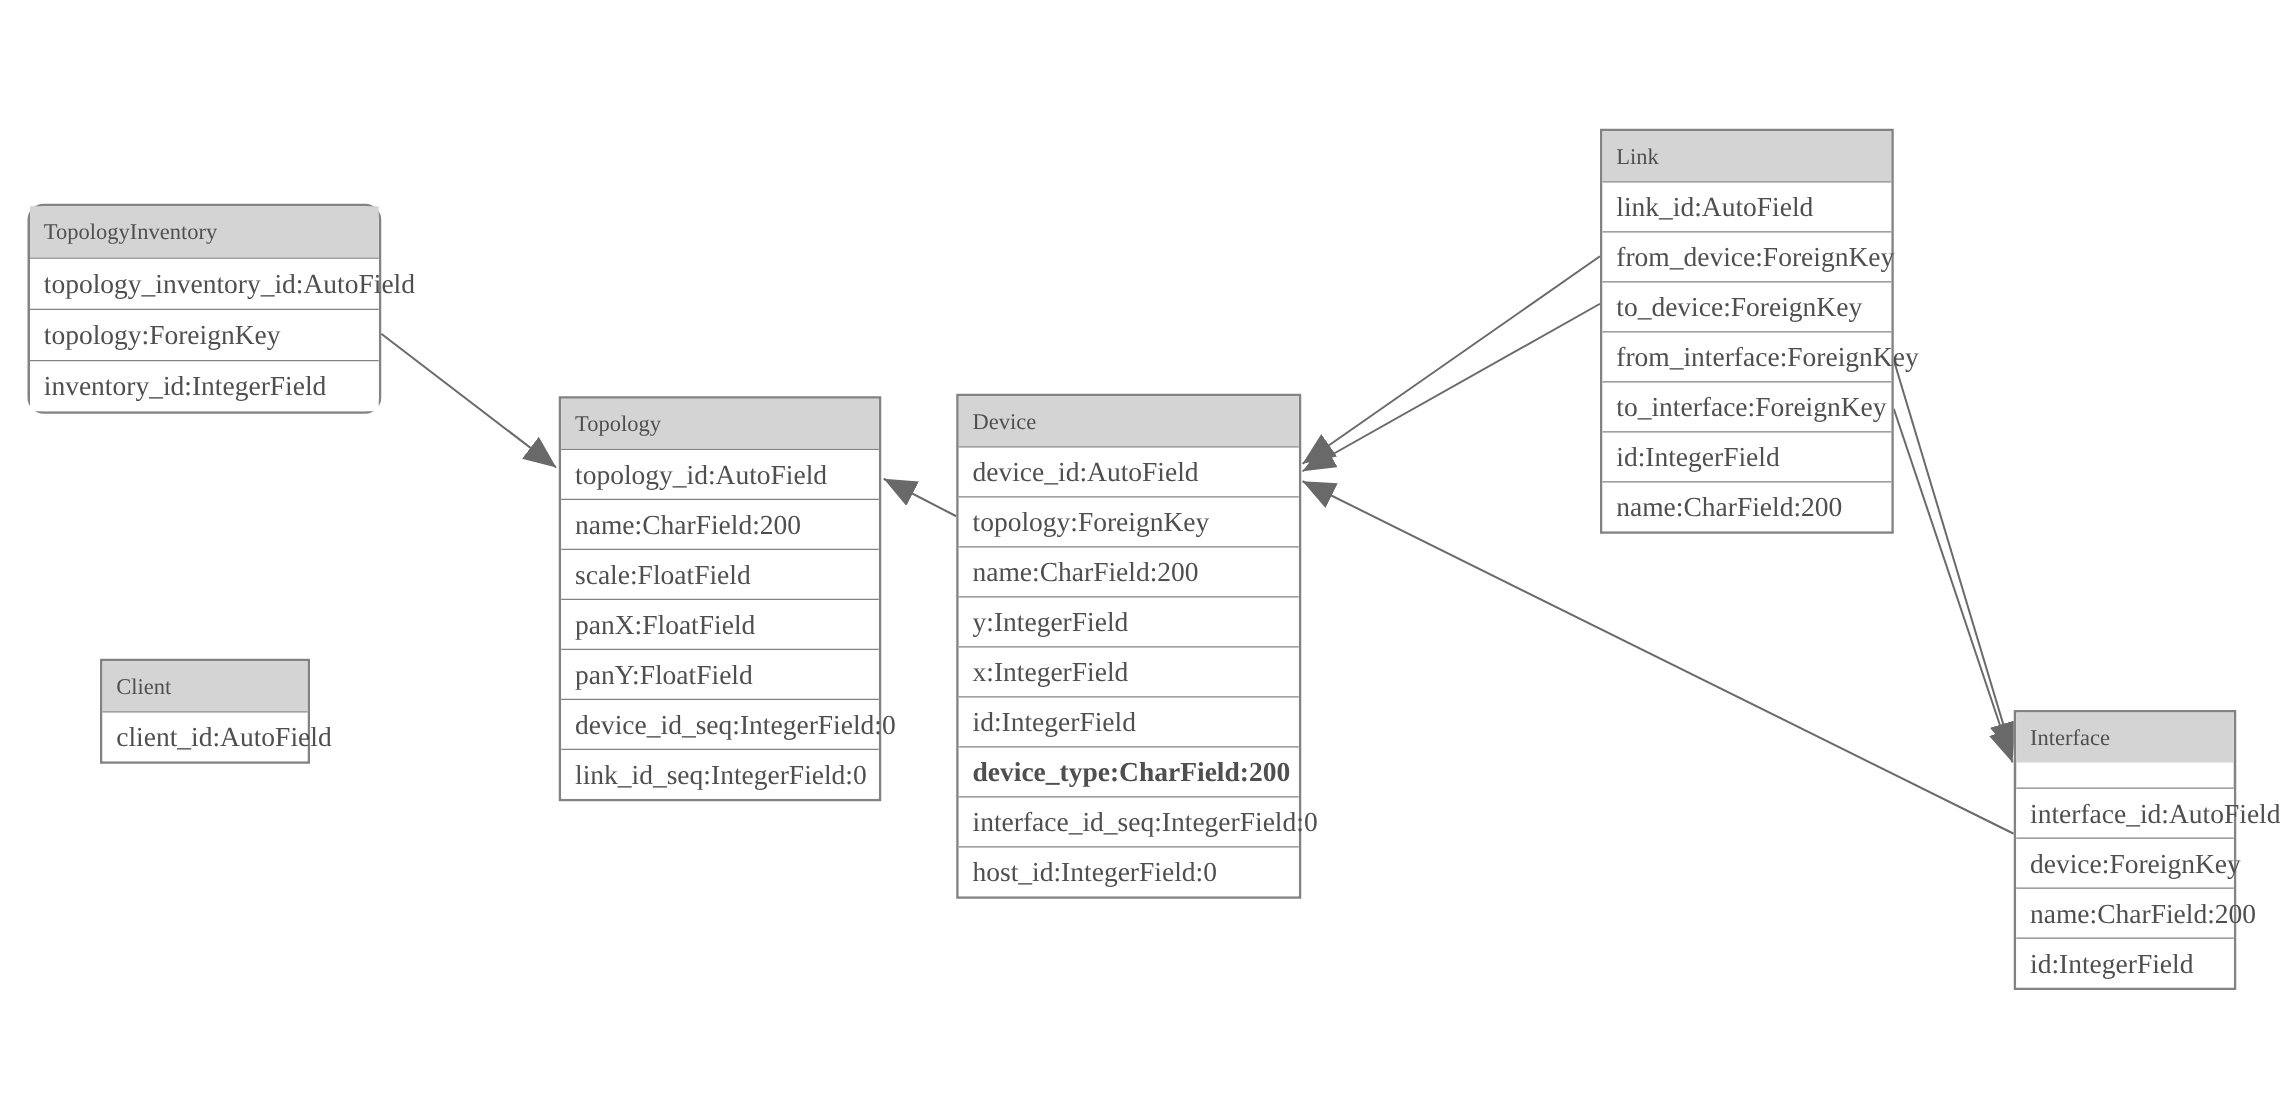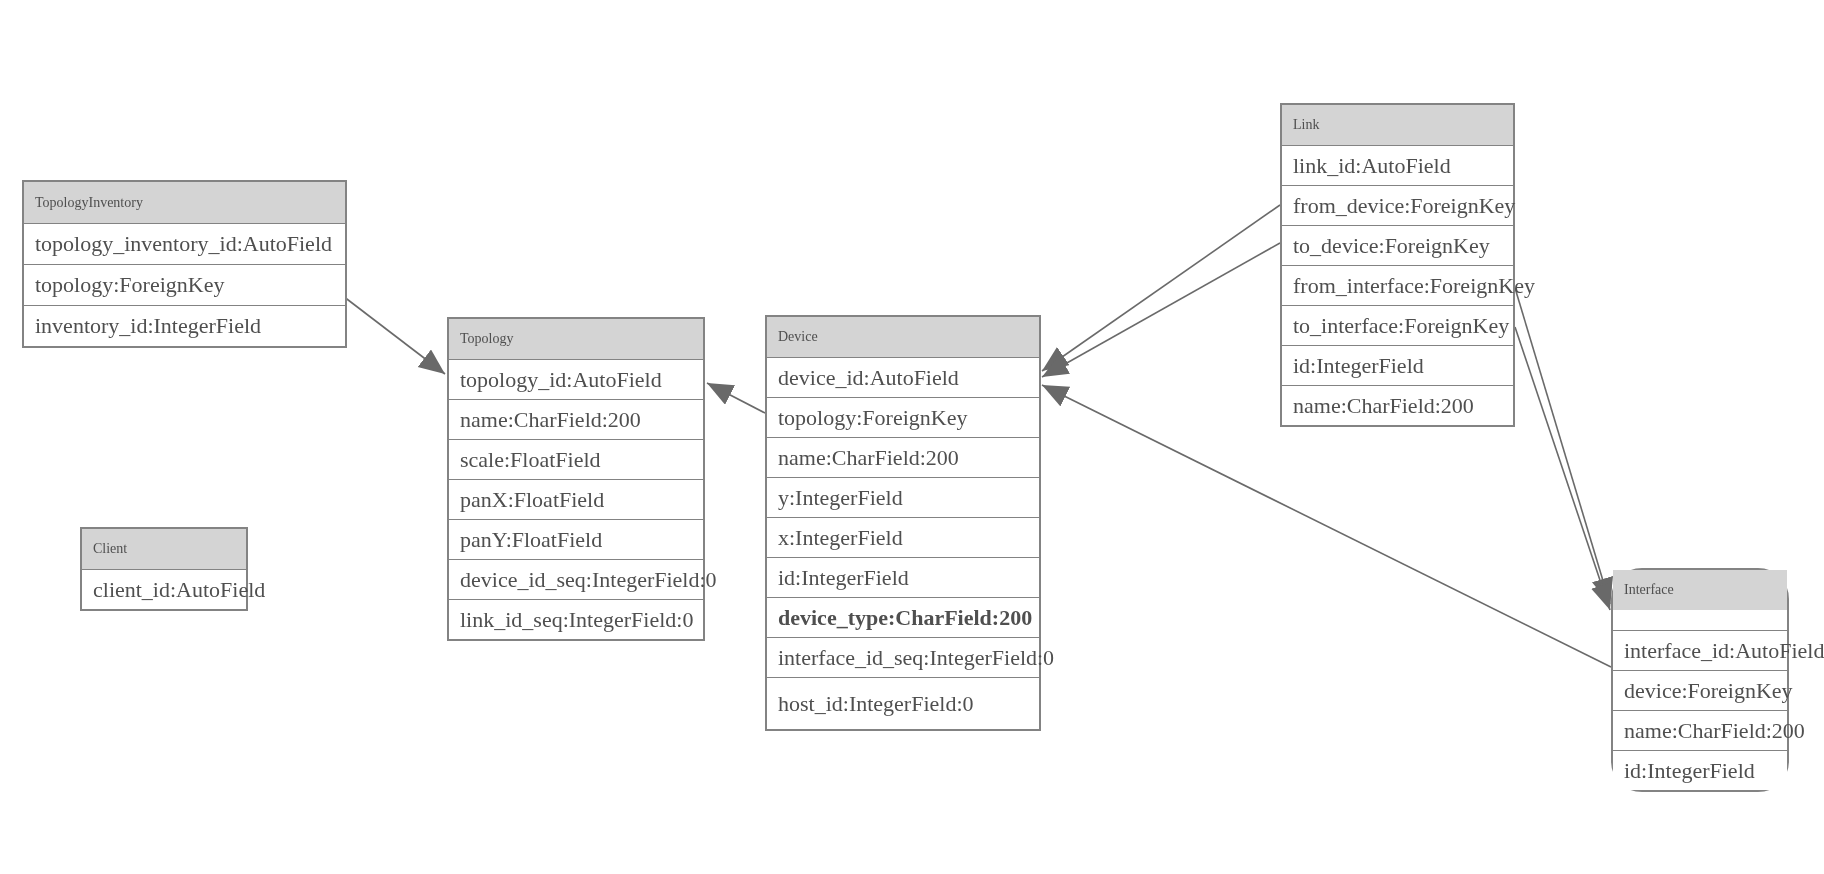--- a/index.html
+++ b/index.html
@@ -34,21 +34,21 @@
     background: var(--row-fill, #ffffff);
     border: 2px solid var(--border, #838383);
   }
   .entity-header {
     box-sizing: border-box;
     display: flex;
     align-items: center;
     padding: 0 11px;
     background: var(--header-fill, #d4d4d4);
     color: var(--text, #4f4f4f);
-    font-size: 14px;
+    font-size: 18px;
     white-space: nowrap;
   }
   .entity-row {
     box-sizing: border-box;
     display: flex;
     align-items: center;
     padding: 0 11px;
     border-top: 1.5px solid var(--border, #838383);
     background: var(--row-fill, #ffffff);
     color: var(--text, #4f4f4f);
@@ -68,21 +68,21 @@
     </defs>
   <line class="conn" x1="305" y1="267" x2="445" y2="374" stroke="#6a6a6a" stroke-width="1.6" marker-end="url(#arrowhead)"></line>
       <line class="conn" x1="765" y1="413" x2="707" y2="383" stroke="#6a6a6a" stroke-width="1.6" marker-end="url(#arrowhead)"></line>
       <line class="conn" x1="1280" y1="205" x2="1042" y2="371" stroke="#6a6a6a" stroke-width="1.6" marker-end="url(#arrowhead)"></line>
       <line class="conn" x1="1280" y1="243" x2="1042" y2="377" stroke="#6a6a6a" stroke-width="1.6" marker-end="url(#arrowhead)"></line>
       <line class="conn" x1="1515" y1="288" x2="1610" y2="604" stroke="#6a6a6a" stroke-width="1.6" marker-end="url(#arrowhead)"></line>
       <line class="conn" x1="1515" y1="327" x2="1610" y2="610" stroke="#6a6a6a" stroke-width="1.6" marker-end="url(#arrowhead)"></line>
       <line class="conn" x1="1611" y1="667" x2="1042" y2="385" stroke="#6a6a6a" stroke-width="1.6" marker-end="url(#arrowhead)"></line>
     </svg>
   <div id="entity-layer">
-      <div class="entity" style="left: 22px; top: 180px; width: 325px;">
+      <div class="entity" style="left: 22px; top: 163px; width: 283px; border-radius: 13px;">
         <div class="entity-header" style="height: 41px;">TopologyInventory</div>
         <div class="entity-row" style="height: 41px;">topology_inventory_id:AutoField</div>
         <div class="entity-row" style="height: 41px;">topology:ForeignKey</div>
         <div class="entity-row" style="height: 41px;">inventory_id:IntegerField</div>
       </div>
       <div class="entity" style="left: 447px; top: 317px; width: 258px;">
         <div class="entity-header" style="height: 40px;">Topology</div>
         <div class="entity-row" style="height: 40px;">topology_id:AutoField</div>
         <div class="entity-row" style="height: 40px;">name:CharField:200</div>
         <div class="entity-row" style="height: 40px;">scale:FloatField</div>
@@ -98,33 +98,33 @@
       <div class="entity" style="left: 765px; top: 315px; width: 276px;">
         <div class="entity-header" style="height: 40px;">Device</div>
         <div class="entity-row" style="height: 40px;">device_id:AutoField</div>
         <div class="entity-row" style="height: 40px;">topology:ForeignKey</div>
         <div class="entity-row" style="height: 40px;">name:CharField:200</div>
         <div class="entity-row" style="height: 40px;">y:IntegerField</div>
         <div class="entity-row" style="height: 40px;">x:IntegerField</div>
         <div class="entity-row" style="height: 40px;">id:IntegerField</div>
         <div class="entity-row" style="height: 40px; font-weight: bold;">device_type:CharField:200</div>
         <div class="entity-row" style="height: 40px;">interface_id_seq:IntegerField:0</div>
-        <div class="entity-row" style="height: 52px;">host_id:IntegerField:0</div>
+        <div class="entity-row" style="height: 40px;">host_id:IntegerField:0</div>
       </div>
       <div class="entity" style="left: 1280px; top: 103px; width: 235px;">
         <div class="entity-header" style="height: 40px;">Link</div>
         <div class="entity-row" style="height: 40px;">link_id:AutoField</div>
         <div class="entity-row" style="height: 40px;">from_device:ForeignKey</div>
         <div class="entity-row" style="height: 40px;">to_device:ForeignKey</div>
         <div class="entity-row" style="height: 40px;">from_interface:ForeignKey</div>
         <div class="entity-row" style="height: 40px;">to_interface:ForeignKey</div>
         <div class="entity-row" style="height: 40px;">id:IntegerField</div>
         <div class="entity-row" style="height: 40px;">name:CharField:200</div>
       </div>
-      <div class="entity" style="left: 1611px; top: 568px; width: 178px; border-radius: 31px;">
+      <div class="entity" style="left: 1611px; top: 568px; width: 178px;">
         <div class="entity-header" style="height: 40px;">Interface</div>
         <div class="entity-row" style="height: 40px; margin-top: 20px;">interface_id:AutoField</div>
         <div class="entity-row" style="height: 40px;">device:ForeignKey</div>
         <div class="entity-row" style="height: 40px;">name:CharField:200</div>
         <div class="entity-row" style="height: 40px;">id:IntegerField</div>
       </div>
     </div>
 </div>
 
 </body></html>

